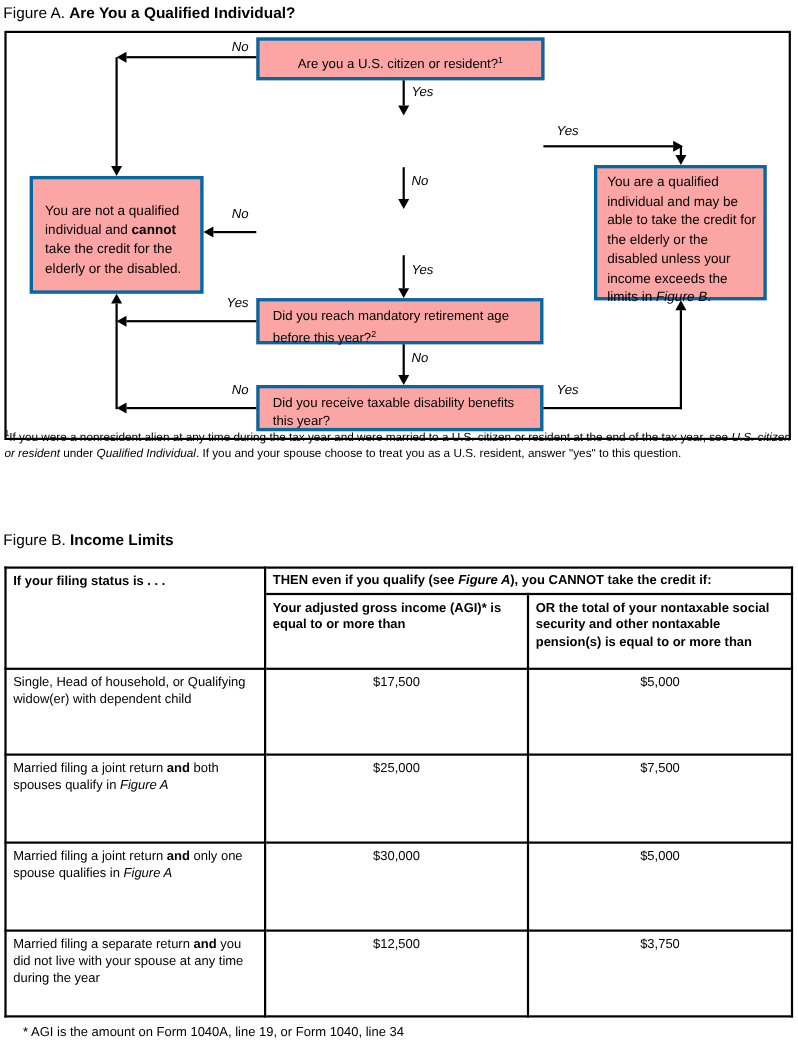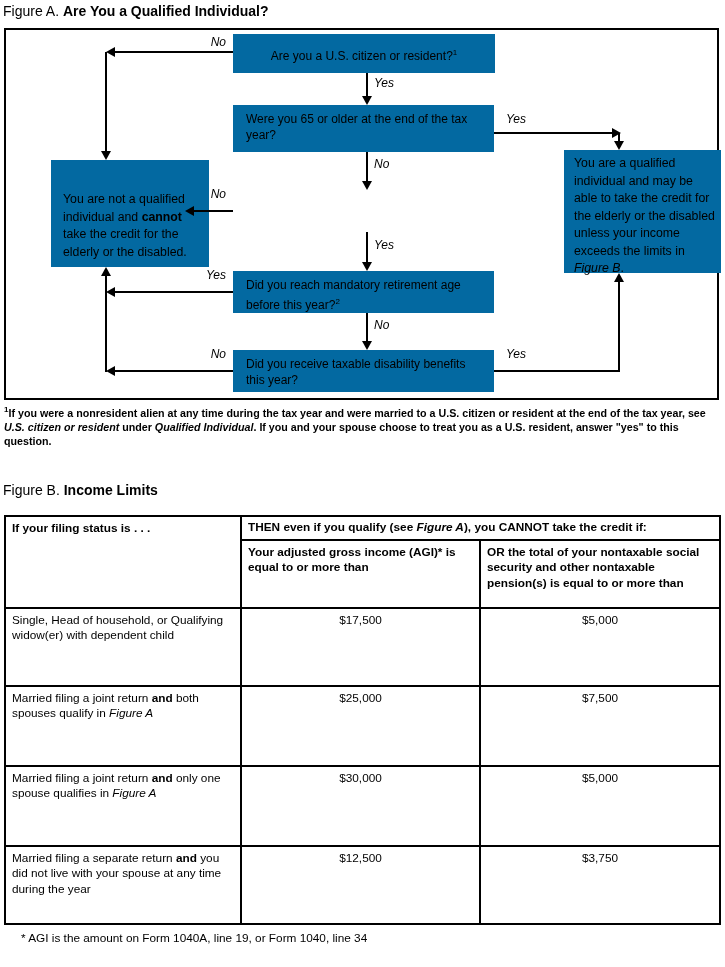--- a/index.html
+++ b/index.html
@@ -4,39 +4,39 @@
 <style>
   html,body{margin:0;padding:0;background:#fff;}
   .page{position:relative;width:725px;height:967px;background:#fff;color:#000;
         font-family:"Liberation Sans",sans-serif;overflow:hidden;}
   .figtitle{position:absolute;font-size:14px;white-space:nowrap;}
   .figtitle b{font-weight:bold;}
 
   
   .chart{position:absolute;left:4px;top:28px;width:715px;height:372px;
          border:2px solid #000;box-sizing:border-box;}
-  .box{position:absolute;border:1px solid #0369a1;box-sizing:border-box;background:#0369a1;
+  .box{position:absolute;border:3px solid #0369a1;box-sizing:border-box;background:#fca5a5;
        font-size:12px;line-height:15.5px;}
   .qbox{padding:6px 8px 0 12px;}
   .box.center{text-align:center;padding:10px 4px 0 4px;}
-  .termbox{font-size:12.3px;line-height:17.5px;margin-left:24px;}
+  .termbox{font-size:12.3px;line-height:17.5px;}
   .hline,.vline{position:absolute;background:#000;}
   .hline{height:2px;}
   .vline{width:2px;}
   .ah{position:absolute;width:0;height:0;}
   .ah-left{border-top:5px solid transparent;border-bottom:5px solid transparent;border-right:9px solid #000;}
   .ah-right{border-top:5px solid transparent;border-bottom:5px solid transparent;border-left:9px solid #000;}
   .ah-down{border-left:5px solid transparent;border-right:5px solid transparent;border-top:9px solid #000;}
   .ah-up{border-left:5px solid transparent;border-right:5px solid transparent;border-bottom:9px solid #000;}
   .lbl{position:absolute;font-style:italic;font-size:12px;}
   .lbl.r{width:80px;text-align:right;}
   sup{font-size:8px;}
 
   
-  .fns{position:absolute;left:4px;top:403px;width:718px;font-size:10.7px;line-height:14px;font-weight:bold;}
+  .fns{position:absolute;left:4px;top:387px;width:718px;font-size:10.7px;line-height:14px;}
   .fns p{margin:0 0 2px 0;}
   .fns i{font-style:italic;}
 
   
   table.inc{position:absolute;left:4px;top:515px;width:715px;border-collapse:collapse;
             table-layout:fixed;}
   table.inc td{border:2px solid #000;box-sizing:border-box;font-size:11.8px;
                line-height:15.5px;padding:4px 6px;vertical-align:top;}
   td.hd{font-weight:bold;}
   td.status{padding-left:9px;vertical-align:middle;font-size:12px;line-height:16.5px;}
@@ -51,31 +51,28 @@
   <div class="figtitle" style="left:3px;top:3px;">
     <span>Figure A.</span>
     <b>Are You a Qualified Individual?</b>
   </div>
 
   <div class="chart">
 
     <div class="box center" style="left:227px;top:4px;width:262px;height:39px;">
       <span>Are you a U.S. citizen or resident?</span><sup>1</sup>
     </div>
-    <div class="box qbox" style="left:227px;top:75px;width:261px;height:47px;">
-      <span>Were you 65 or older at the end of the tax year?</span>
-    </div>
     <div class="box qbox" style="left:227px;top:241px;width:261px;height:42px;">
       <span>Did you reach mandatory retirement age before this year?</span><sup>2</sup>
     </div>
     <div class="box qbox" style="left:227px;top:320px;width:261px;height:42px;">
       <span>Did you receive taxable disability benefits this year?</span>
     </div>
 
-    <div class="box termbox" style="left:21px;top:130px;width:158px;height:107px;padding:30px 6px 0 11px;">
+    <div class="box termbox" style="left:21px;top:130px;width:158px;height:107px;padding:20px 6px 0 11px;">
       <span>You are not a qualified individual and </span><b>cannot</b><span> take the credit for the elderly or the disabled.</span>
     </div>
     <div class="box termbox" style="left:534px;top:120px;width:157px;height:123px;padding:4px 4px 0 9px;">
       <span>You are a qualified individual and may be able to take the credit for the elderly or the disabled unless your income exceeds the limits in </span><i>Figure B</i><span>.</span>
     </div>
 
     <div class="hline" style="left:109px;top:21px;width:118px;"></div>
     <div class="ah ah-left" style="left:100px;top:17px;"></div>
     <div class="vline" style="left:99px;top:22px;height:99px;"></div>
     <div class="ah ah-down" style="left:95px;top:121px;"></div>

